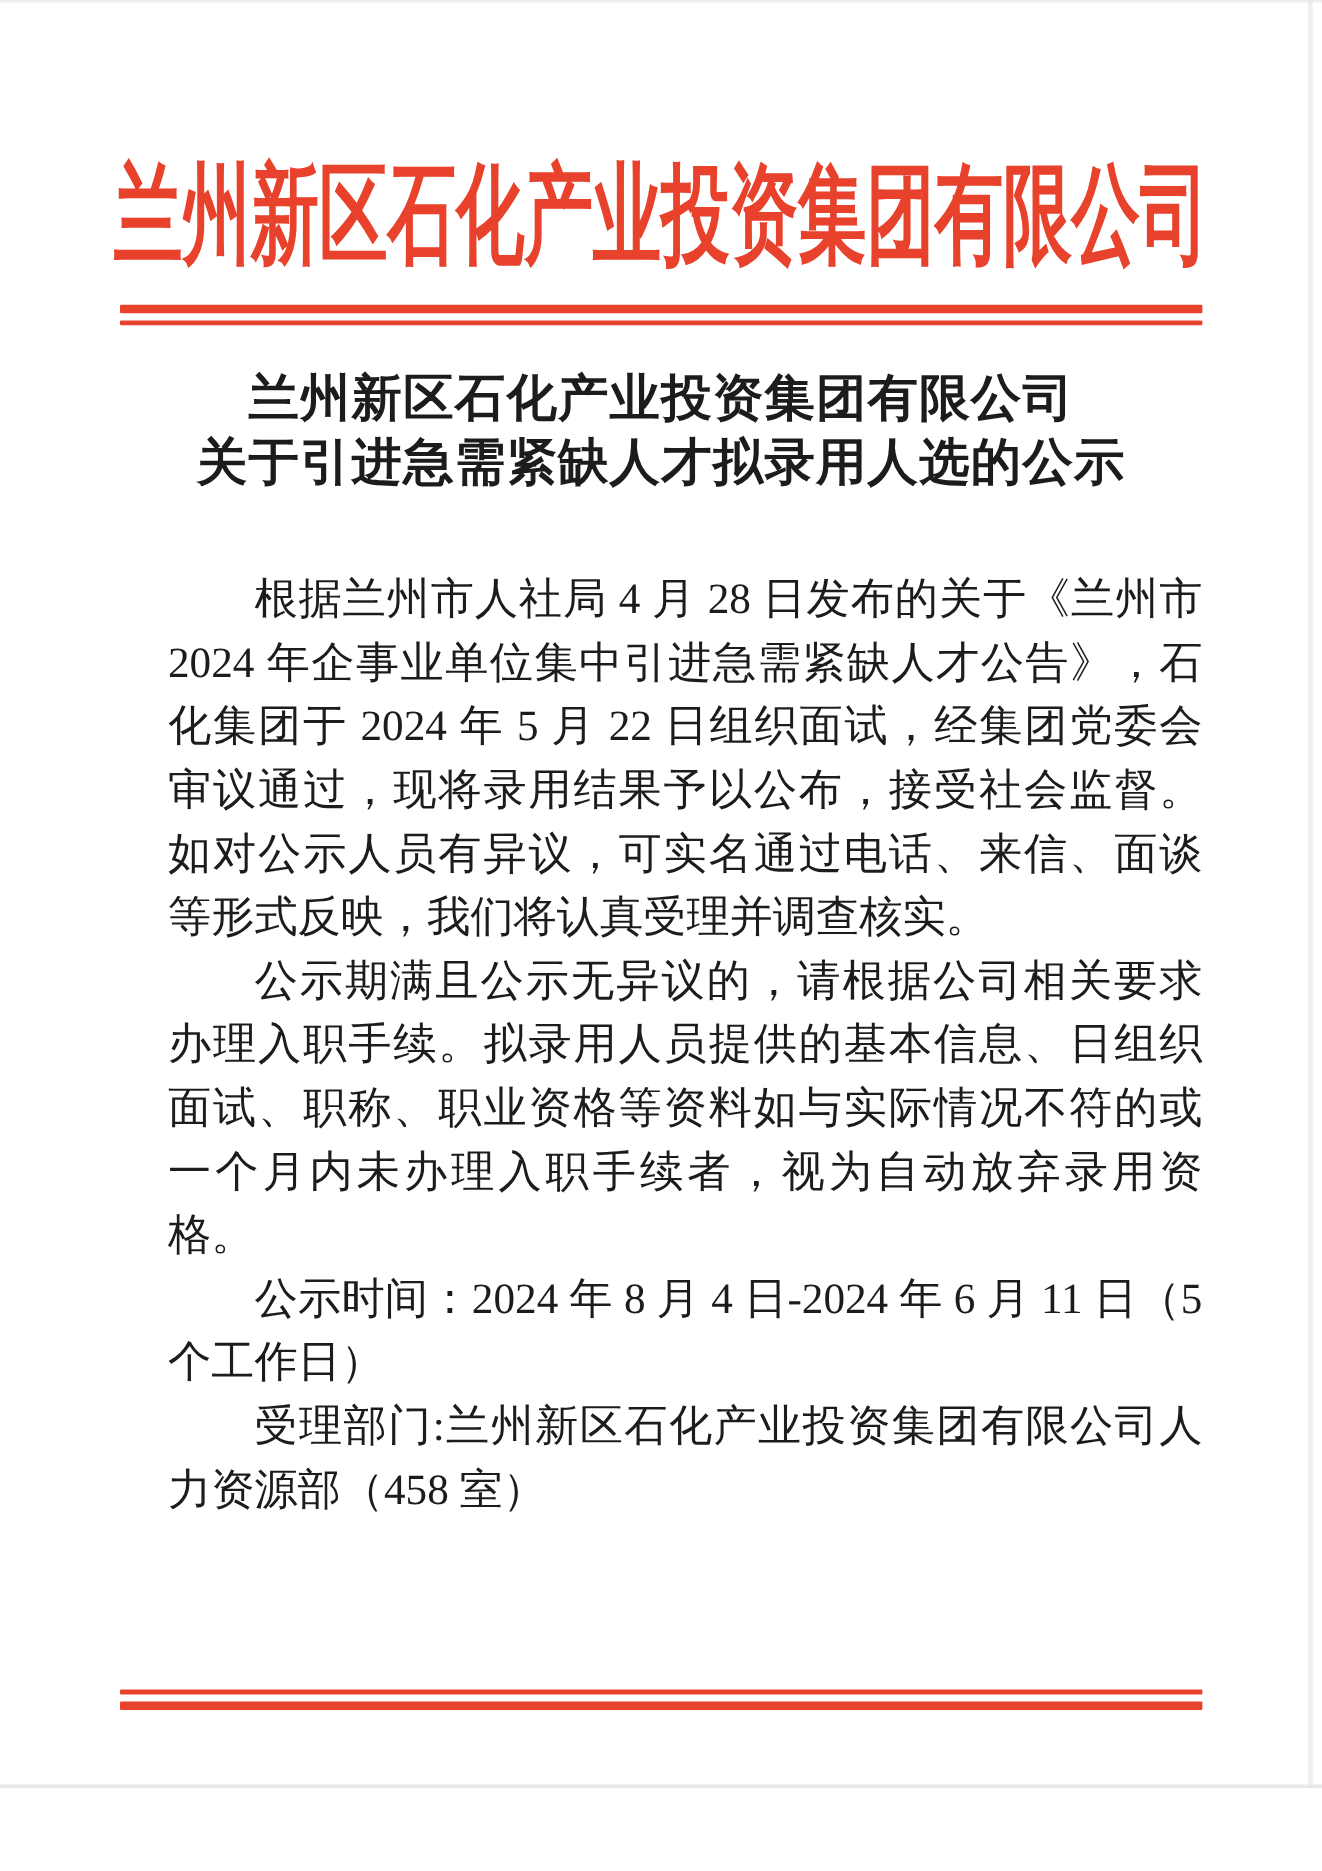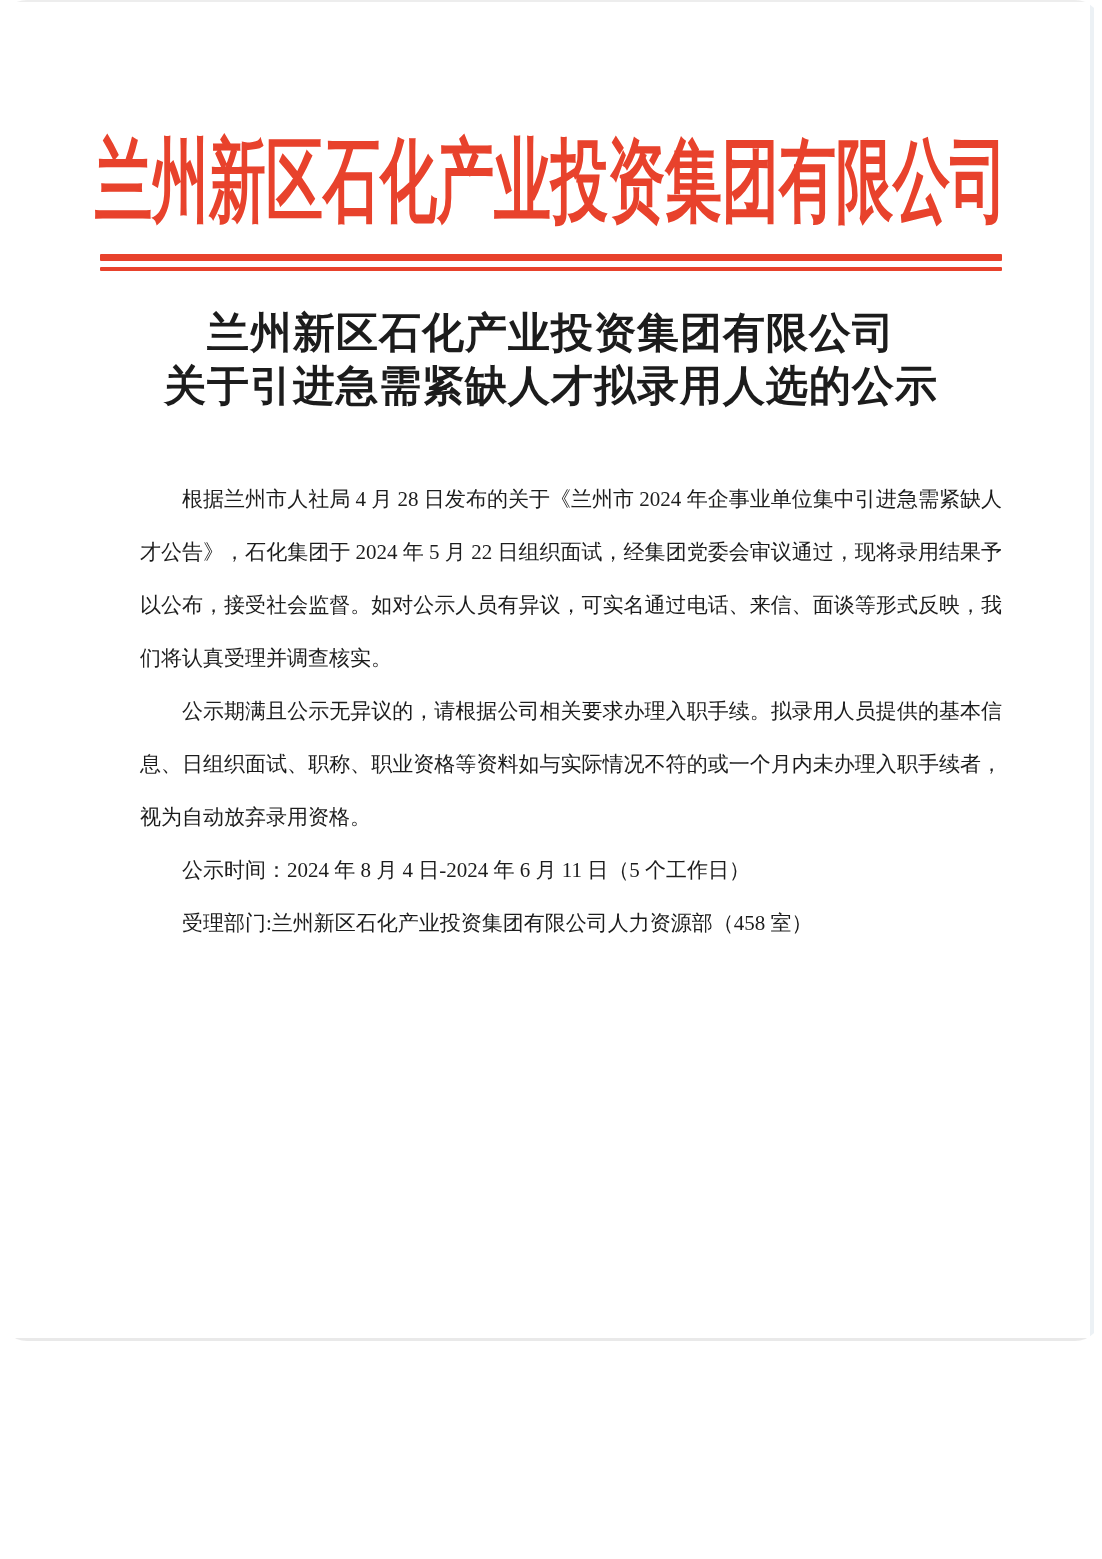--- a/index.html
+++ b/index.html
@@ -1,26 +1,25 @@
 <!DOCTYPE html>
 <html style="--accent-red: #e8422c; --ink: #1c1c1c; --page-bg: #ffffff;"><head>
 <meta charset="utf-8">
 <style>
   html, body { margin: 0; padding: 0; }
   body { background: #ffffff; }
 
   .page {
     position: relative;
     width: 1102px;
-    height: 1341px;
+    height: 1490px;
     background: var(--page-bg, #ffffff);
     overflow: hidden;
     color: var(--ink, #1c1c1c);
     font-family: "Liberation Serif", "DejaVu Serif", serif;
-    border-radius: 27px;
   }
 
   
   .scan-edge-top {
     position: absolute; top: 0; left: 0; right: 0; height: 2px;
     background: #e9e9e9; opacity: .8;
   }
   .scan-edge-right {
     position: absolute; top: 0; bottom: 0; right: 8px; width: 4px;
     background: #dde5ec; opacity: .55;
@@ -68,21 +67,21 @@
   }
   .doc-title-line { display: block; }
 
   
   .doc-body {
     margin-top: 60px;
     padding: 0 100px 0 140px;
   }
   .body-par {
     margin: 0;
-    font-size: 21px;
+    font-size: 36px;
     line-height: 53px;
     text-align: justify;
     text-indent: 2em;
     color: var(--ink, #1c1c1c);
   }
 
   
   .doc-footer { position: absolute; left: 0; right: 0; top: 1408px; }
   .doc-footer .redline-thin  { height: 4px; }
   .doc-footer .redline-thick { height: 7px; margin-top: 6px; }

